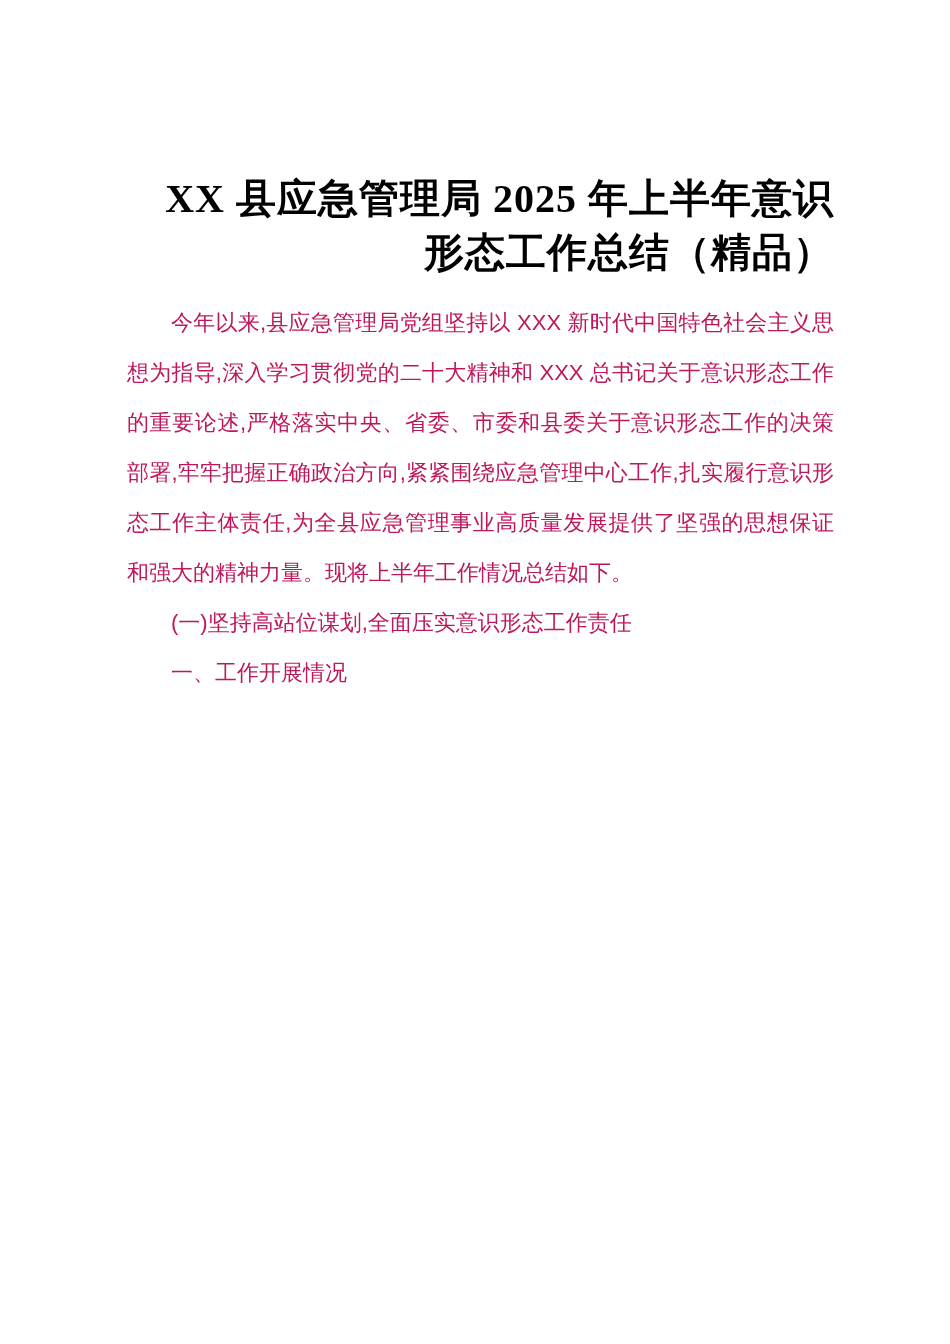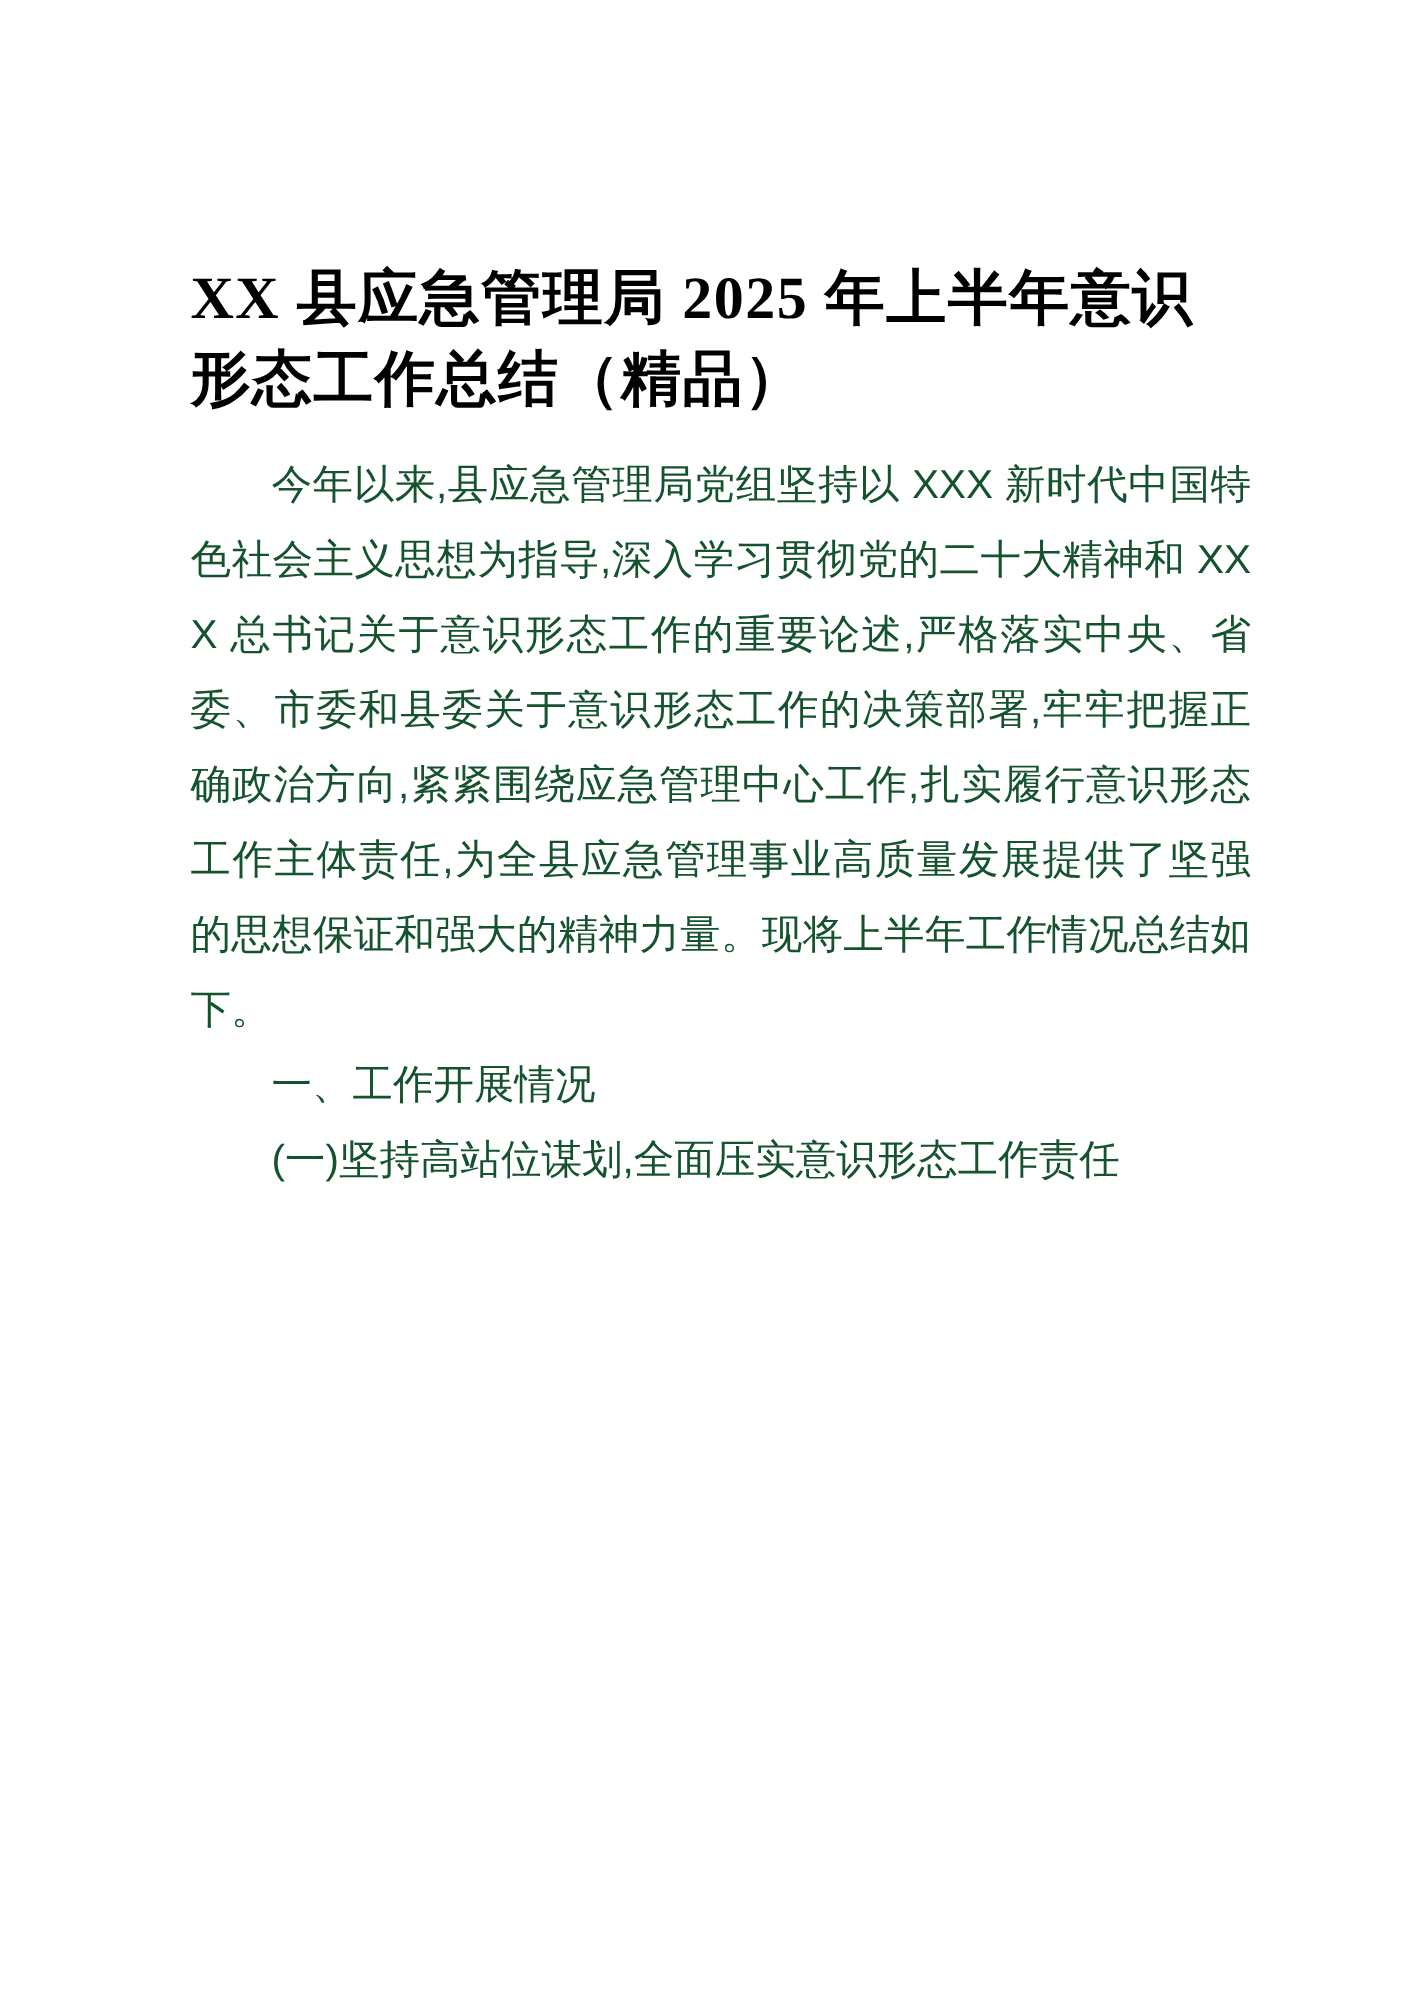--- a/index.html
+++ b/index.html
@@ -19,29 +19,29 @@
     left: 127px;
     top: 172px;
     width: 707px;
   }
   .doc-title {
     font-family: "Liberation Serif", serif;
     font-weight: bold;
     font-size: 40px;
     line-height: 54px;
     letter-spacing: 1px;
-    text-align: left;
+    text-align: right;
     color: #000000;
     margin: 0 0 18px 0;
   }
   .para {
     font-family: "Liberation Sans", sans-serif;
-    font-size: 27px;
+    font-size: 22px;
     line-height: 50px;
-    color: #14532d;
+    color: #be185d;
     text-align: justify;
     text-indent: 2em;
     margin: 0;
     word-break: break-all;
   }
   .para-heading-1 {
     font-weight: 400;
   }
   .para-heading-2 {
     font-weight: 400;
@@ -49,19 +49,19 @@
 </style>
 </head>
 <body>
 
 <div class="page">
   <div class="content">
     <h1 class="doc-title">XX 县应急管理局 2025 年上半年意识形态工作总结（精品）</h1>
 
     <p class="para para-body">今年以来,县应急管理局党组坚持以 XXX 新时代中国特色社会主义思想为指导,深入学习贯彻党的二十大精神和 XXX 总书记关于意识形态工作的重要论述,严格落实中央、省委、市委和县委关于意识形态工作的决策部署,牢牢把握正确政治方向,紧紧围绕应急管理中心工作,扎实履行意识形态工作主体责任,为全县应急管理事业高质量发展提供了坚强的思想保证和强大的精神力量。现将上半年工作情况总结如下。</p>
 
+    <p class="para para-heading-2">(一)坚持高站位谋划,全面压实意识形态工作责任</p>
+
     <p class="para para-heading-1">一、工作开展情况</p>
-
-    <p class="para para-heading-2">(一)坚持高站位谋划,全面压实意识形态工作责任</p>
 
 
   </div>
 </div>
 
 </body></html>

